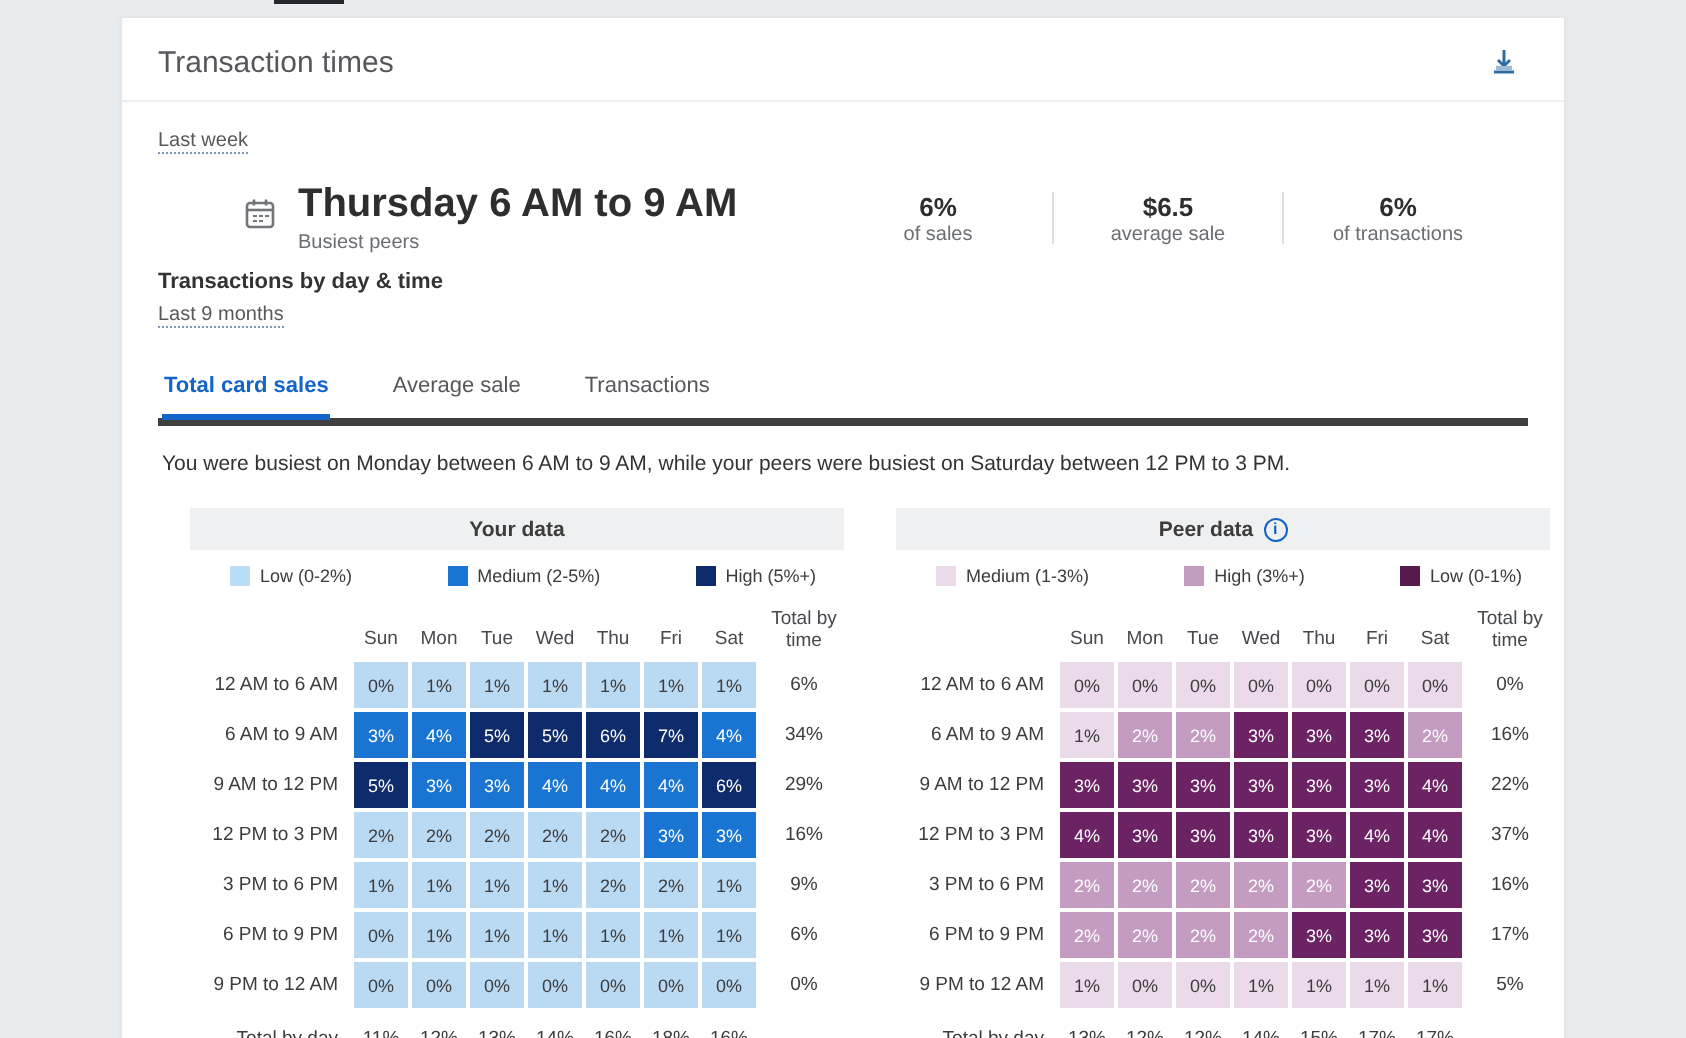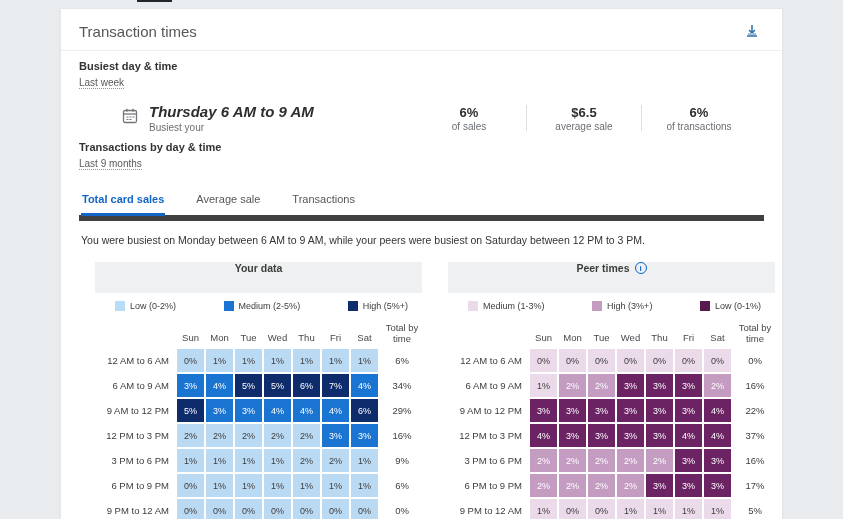--- a/index.html
+++ b/index.html
@@ -12,36 +12,36 @@
     padding:12px 20px 9px 18px; border-bottom:1px solid #eceeef; }
   .card-title { font-size:15px; color:#55575b; font-weight:400; }
   .dl-btn { background:none; border:none; cursor:pointer; padding:2px; line-height:0; }
   .body-pad { padding:9px 18px 0 18px; }
   .sec-title { font-size:11px; font-weight:bold; color:#333; }
   .dotted-link { display:inline-block; margin-top:5px; font-size:10px; color:#57595c;
     border-bottom:1px dotted #7d9ab5; cursor:pointer; text-decoration:none; }
   .busiest-row { display:flex; justify-content:space-between; align-items:center;
     margin:13px 0 8px 0; }
   .busiest-left { display:flex; align-items:center; gap:10px; margin-left:42px; }
-  .headline { font-size:15px; font-weight:bold; color:#2e2e2e;font-style:italic; }
+  .headline { font-size:20px; font-weight:bold; color:#2e2e2e; }
   .subline { font-size:10px; color:#6a6e73; margin-top:2px; }
   .stats { display:flex; align-items:center; margin-right:8px; }
   .stat { width:114px; text-align:center; }
   .stat-val { font-size:13px; font-weight:bold; color:#2e2e2e; }
   .stat-lab { font-size:10px; color:#6a6e73; margin-top:1px; }
   .stat-div { width:1px; height:26px; background:#dddfe2; }
-  .tabs { display:flex; gap:30px; margin-top:15px; border-bottom:6px solid #404040; padding:0 2px; }
+  .tabs { display:flex; gap:30px; margin-top:15px; border-bottom:4px solid #404040; padding:0 2px; }
   .tab { font-size:11px; color:#55575b; padding:7px 1px 8px 1px; cursor:pointer;
     border-bottom:3px solid transparent; margin-bottom:-1px; background:none; border-top:none;
     border-left:none; border-right:none; font-family:inherit; }
   .tab.active { color:#1264c9; font-weight:bold; border-bottom-color:#1264c9; }
   .summary { font-size:10.5px; color:#333; margin-top:13px; padding-left:2px; }
   .panels { display:flex; gap:26px; margin-top:16px; padding-left:16px; }
   .panel { width:327px; }
-  .panel-head { height:31px; background:#eef0f1; display:flex; align-items:flex-start;
+  .panel-head { height:21px; background:#eef0f1; display:flex; align-items:center;
     justify-content:center; gap:5px; font-size:10.5px; font-weight:bold; color:#3c3c3c; }
   .info-icon { width:12px; height:12px; border:1px solid #1264c9; border-radius:50%;
     color:#1264c9; font-size:8px; font-weight:bold; display:inline-flex; align-items:center;
     justify-content:center; font-style:normal; cursor:pointer; }
   .legend { display:flex; justify-content:space-between; padding:8px 14px 6px 20px; }
   .lg-item { display:inline-flex; align-items:center; gap:5px; font-size:9px; color:#3c3c3c; }
   .sw { width:10px; height:10px; display:inline-block; }
   .grid { display:grid; grid-template-columns:80px repeat(7,27px) 44px; gap:2px;
     margin-top:4px; align-items:stretch; }
   .hcell { display:flex; align-items:center; justify-content:center; font-size:9.5px;
@@ -69,36 +69,35 @@
         <svg width="16" height="16" viewBox="0 0 16 16" fill="none">
           <path d="M8 2v8M5 7l3 3 3-3" stroke="#2e6da4" stroke-width="1.5"></path>
           <path d="M3 13h10" stroke="#2e6da4" stroke-width="1.5"></path>
           <path d="M4 11h8" stroke="#9dbcd8" stroke-width="2"></path>
         </svg>
       </span>
     </button>
   </div>
 
   <div class="body-pad">
-    <div class="sec-title">Busiest day &amp; time</div>
     <a class="dotted-link">Last week</a>
 
     <div class="busiest-row">
       <div class="busiest-left">
         <span>
           <svg width="18" height="18" viewBox="0 0 18 18" fill="none">
             <rect x="2.5" y="3.5" width="13" height="12" rx="1.5" stroke="#717478" stroke-width="1.3"></rect>
             <path d="M2.5 7h13" stroke="#717478" stroke-width="1.3"></path>
             <path d="M6 1.8v3M12 1.8v3" stroke="#717478" stroke-width="1.3"></path>
             <path d="M5.5 10h2M8.5 10h2M11.5 10h2M5.5 12.5h2M8.5 12.5h2" stroke="#717478" stroke-width="1"></path>
           </svg>
         </span>
         <div>
           <div class="headline">Thursday 6 AM to 9 AM</div>
-          <div class="subline">Busiest your</div>
+          <div class="subline">Busiest peers</div>
         </div>
       </div>
       <div class="stats">
         <div class="stat">
           <div class="stat-val">6%</div>
           <div class="stat-lab">of sales</div>
         </div>
         <div class="stat-div"></div>
         <div class="stat">
           <div class="stat-val">$6.5</div>
@@ -213,21 +212,21 @@
             <div class="hcell coltotal">14%</div>
             <div class="hcell coltotal">16%</div>
             <div class="hcell coltotal">18%</div>
             <div class="hcell coltotal">16%</div>
             <div class="hcell"></div>
           </div>
       </div>
 
       <div class="panel">
         <div class="panel-head">
-          <span>Peer times</span>
+          <span>Peer data</span>
           <i class="info-icon">i</i>
         </div>
         <div class="legend">
             <span class="lg-item"><span class="sw" style="background:#eadaea"></span>Medium (1-3%)</span>
             <span class="lg-item"><span class="sw" style="background:#c49cc2"></span>High (3%+)</span>
             <span class="lg-item"><span class="sw" style="background:#561a4e"></span>Low (0-1%)</span>
           </div>
         <div class="grid">
             <div class="hcell"></div>
             <div class="hcell colhead">Sun</div>

